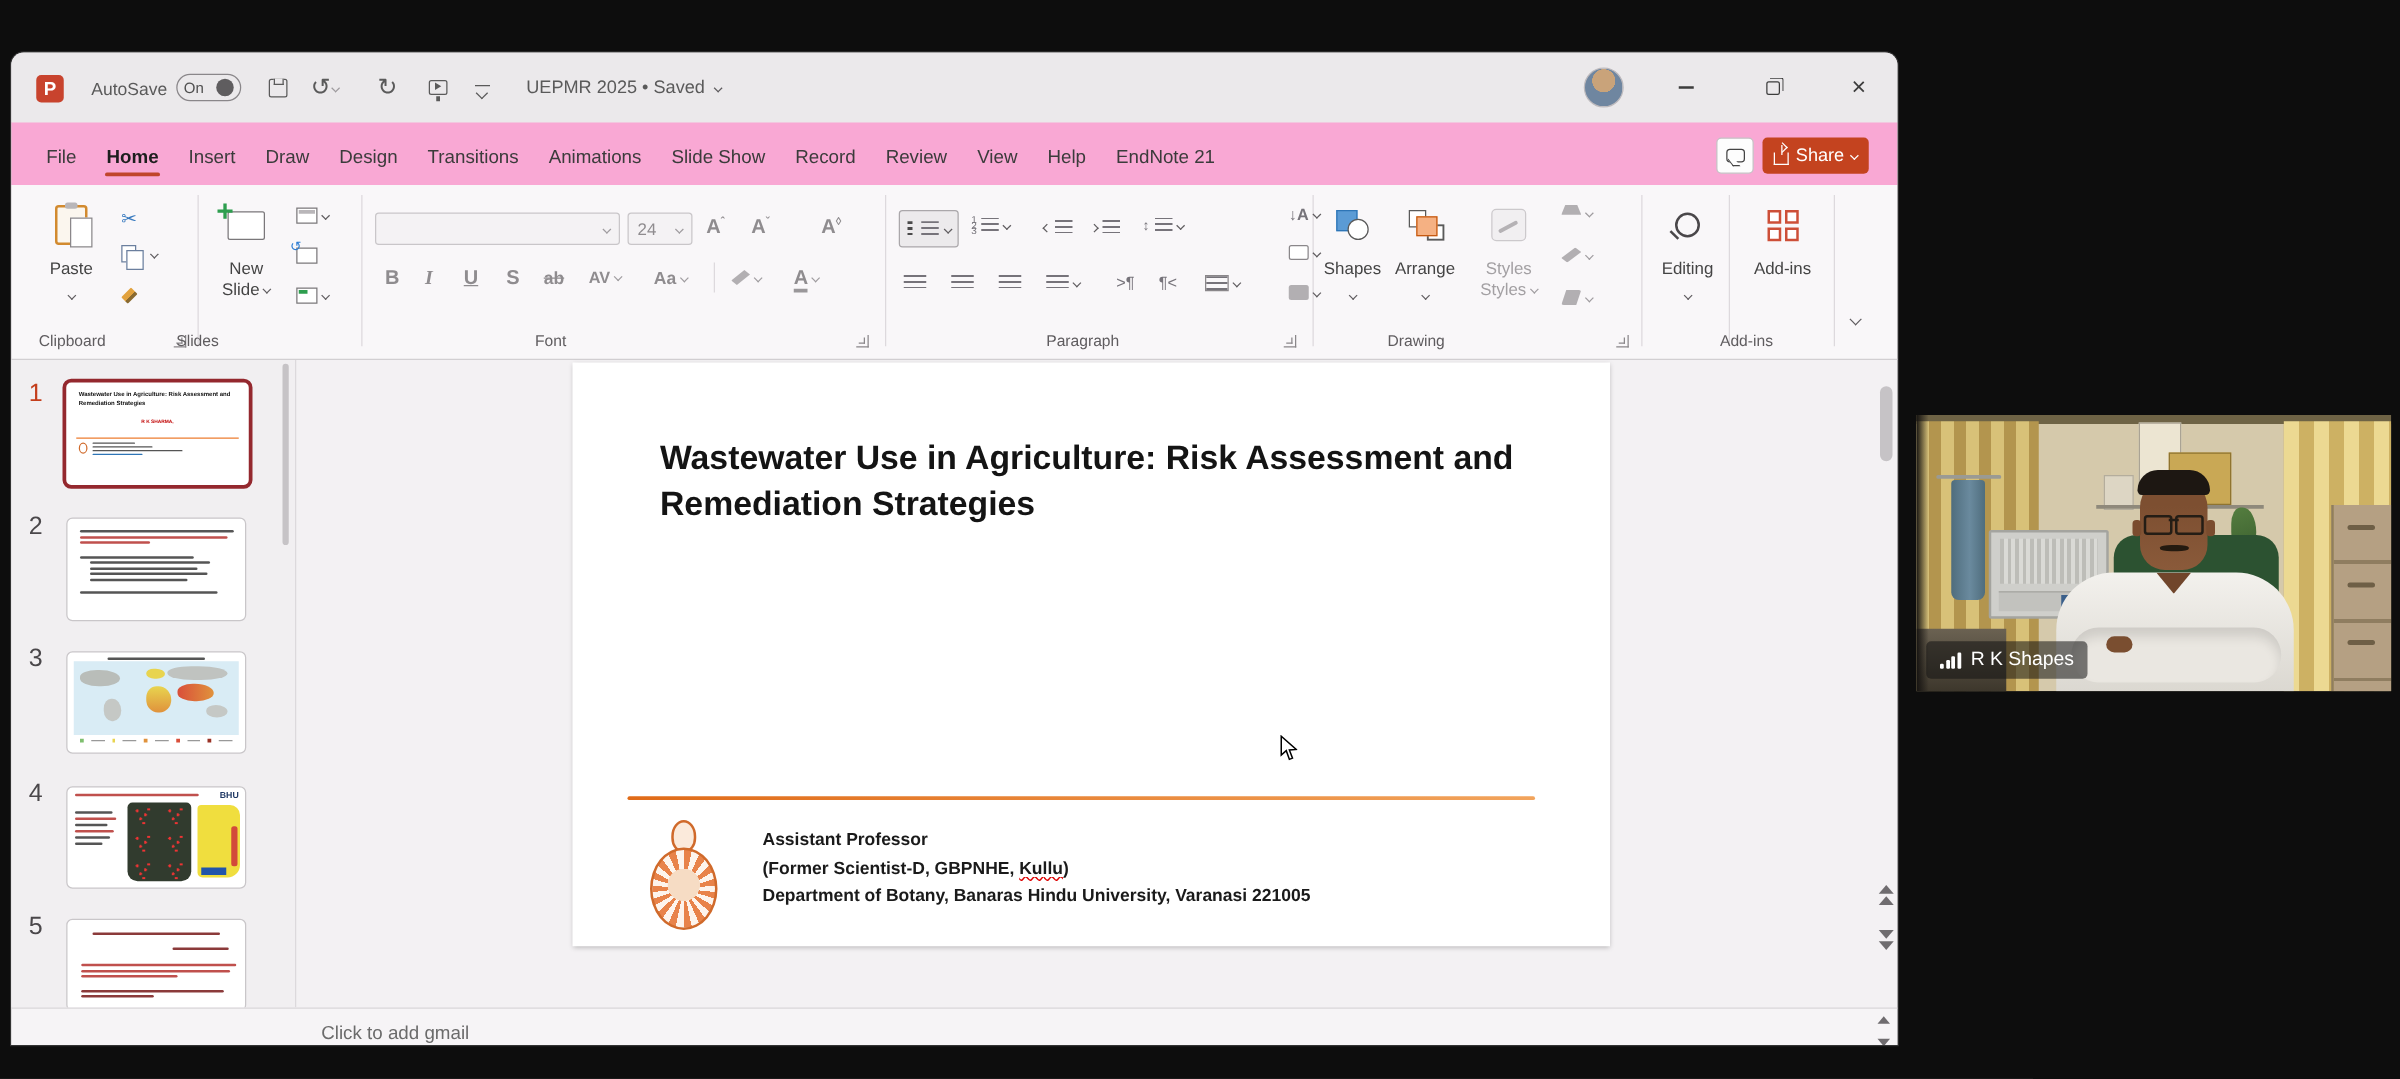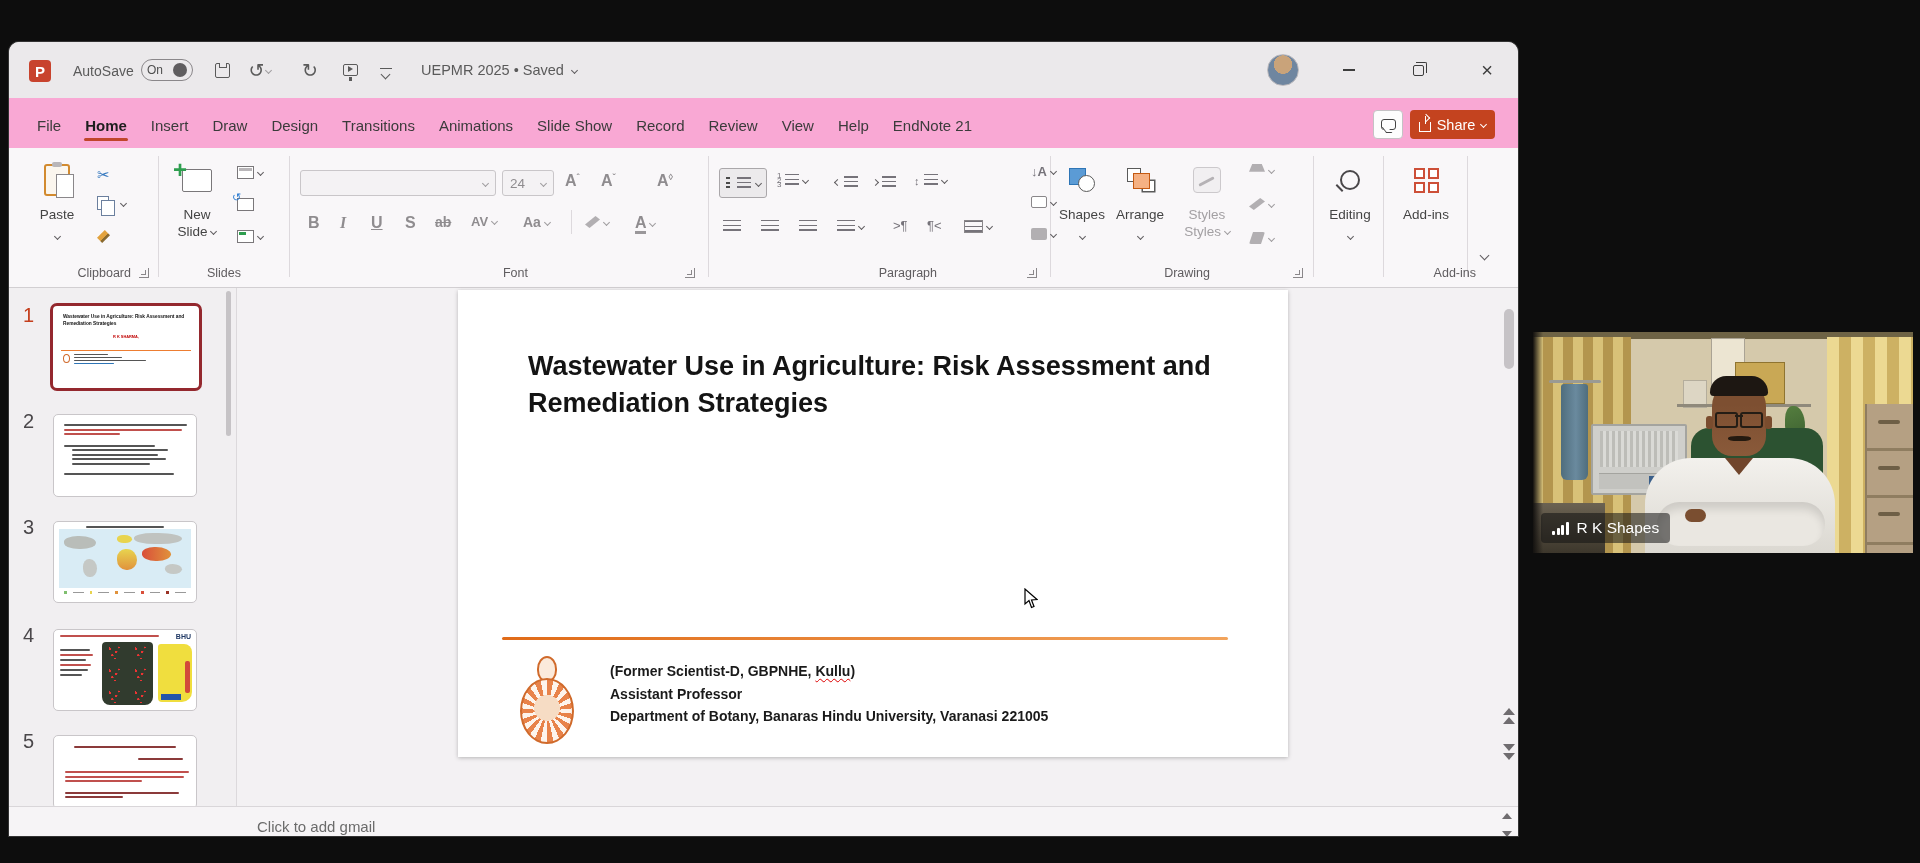--- a/index.html
+++ b/index.html
@@ -57,21 +57,21 @@
   .share-ic::before{content:"";position:absolute;left:3px;top:-7px;width:5px;height:5px;border-top:1.5px solid #fff;border-right:1.5px solid #fff;transform:rotate(45deg)}
   .share-ic::after{content:"";position:absolute;left:5px;top:-6px;width:1.5px;height:8px;background:#fff}
   .chv{display:inline-block;width:5px;height:5px;border-right:1.4px solid #5f5c5f;border-bottom:1.4px solid #5f5c5f;transform:rotate(45deg);vertical-align:2px}
   .chv.w{border-color:#fff}
   .chv.g{border-color:#9f9c9f}
   .chv.lg{width:7px;height:7px}
 
   
   .ribbon{position:relative;height:140px;background:#f9f7f9;border-bottom:1px solid #d2cfd2;font-size:13.5px;color:#444}
   .vdiv{position:absolute;top:8px;bottom:10px;width:1px;background:#ddd9dd}
-  .glabel{position:absolute;top:118px;width:100px;text-align:right;font-size:12.5px;color:#5f5c5f}
+  .glabel{position:absolute;top:118px;width:100px;text-align:left;font-size:12.5px;color:#5f5c5f}
   .launcher{position:absolute;top:120px;width:10px;height:10px;border-right:1.4px solid #8a878a;border-bottom:1.4px solid #8a878a}
   .launcher::before{content:"";position:absolute;right:2px;bottom:2px;width:4px;height:4px;border-right:1.4px solid #8a878a;border-bottom:1.4px solid #8a878a}
   .bigbtn{position:absolute;top:10px;text-align:center;color:#444}
   .bigbtn .ic{height:44px;display:flex;align-items:center;justify-content:center}
   .bigbtn .lbl{line-height:17px;margin-top:4px}
   .bigbtn .chvrow{margin-top:6px}
   .gray-t{color:#a3a0a3}
   .mini{position:absolute;display:flex;align-items:center;gap:4px}
   .stripes{width:18px;height:13px;background:repeating-linear-gradient(180deg,#76737a 0 1.5px,transparent 1.5px 4.6px)}
   .stripes.sm{width:14px}
@@ -590,22 +590,22 @@
     </div>
 
     <div class="slide">
       <div class="slide-title">Wastewater Use in Agriculture: Risk Assessment and Remediation Strategies</div>
       <div class="slide-rule"></div>
       <div class="bhu-logo">
           <span class="small"></span>
           <span class="big"></span>
         </div>
       <div class="slide-foot">
+        <div>Assistant Professor</div>
         <div><span>(Former Scientist-D, GBPNHE, </span><span class="kullu">Kullu</span><span>)</span></div>
-        <div>Assistant Professor</div>
         <div>Department of Botany, Banaras Hindu University, Varanasi 221005</div>
       </div>
       <svg class="cursor" viewBox="0 0 14 21">
         <path d="M1 1 L1 16 L5 12.5 L7.5 19.5 L10 18.5 L7.5 12 L13 11.5 Z" fill="#fff" stroke="#000" stroke-width="1.2"></path>
       </svg>
     </div>
 
     <div class="main-scroll"></div>
     <div class="navbtns" style="top:420px">
       <span class="tri up"></span>

